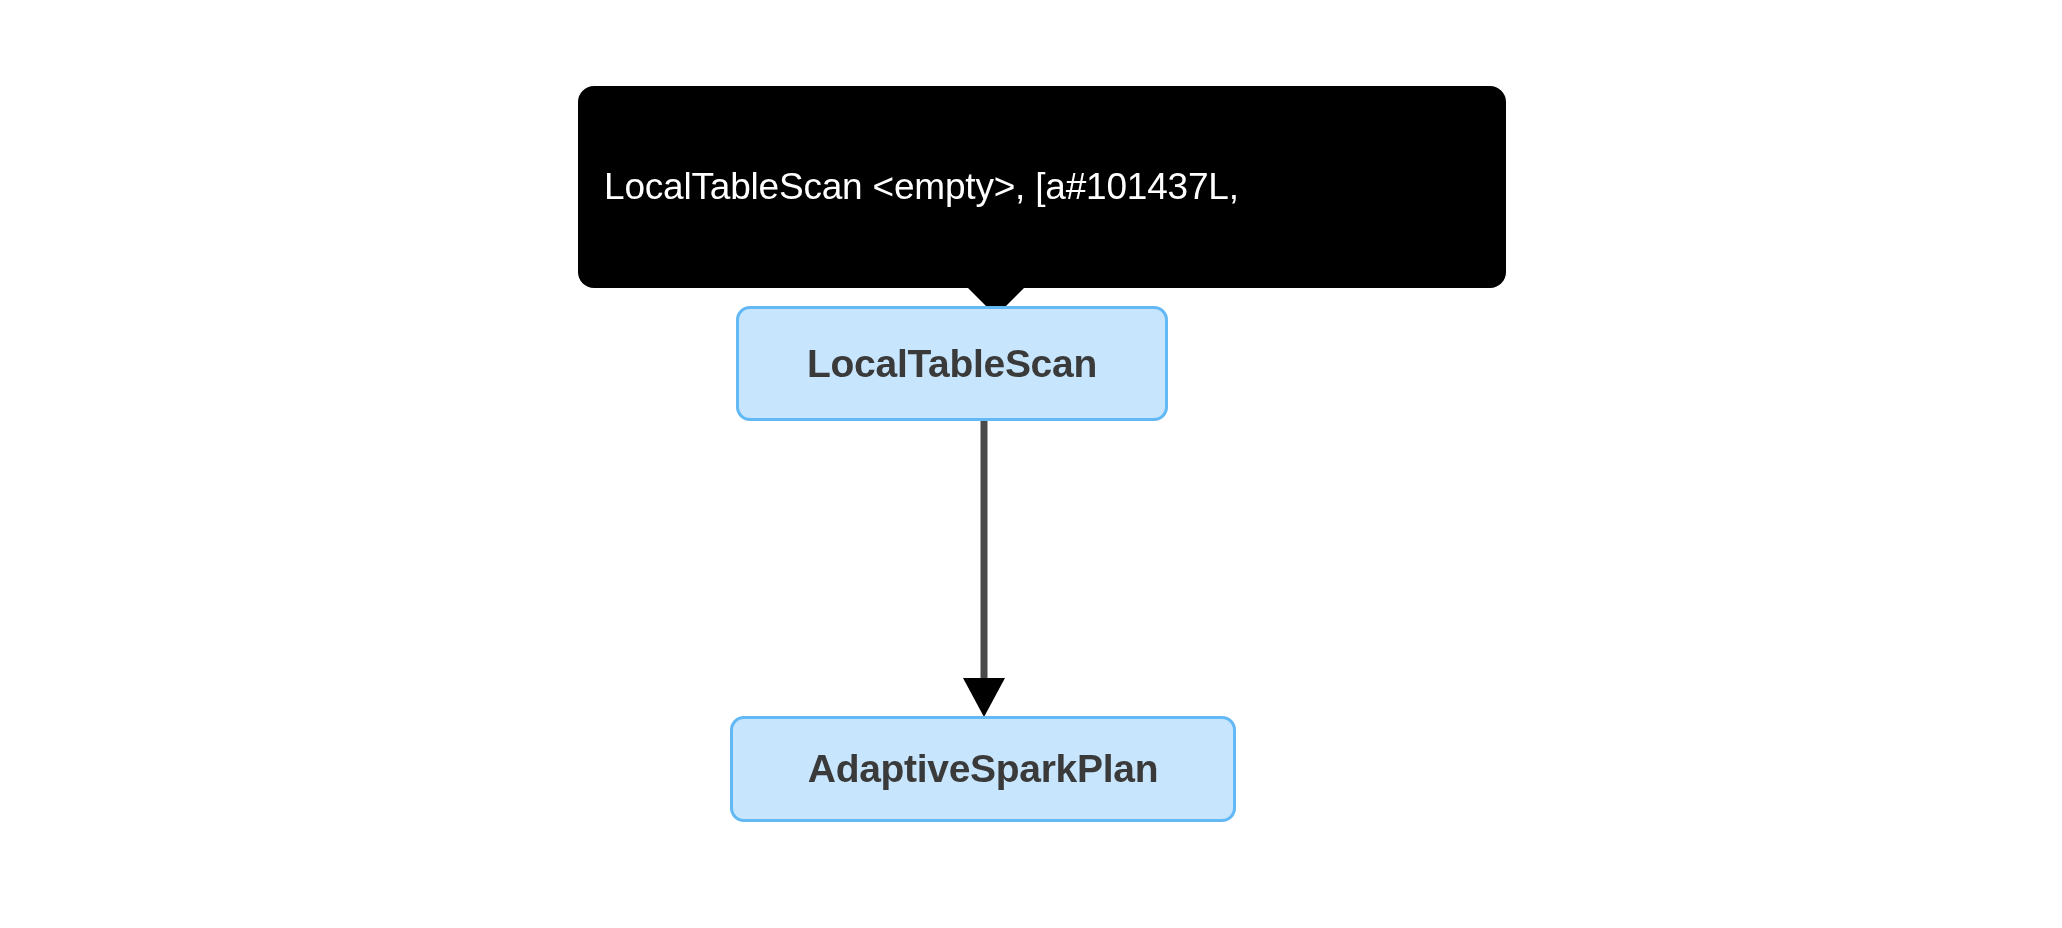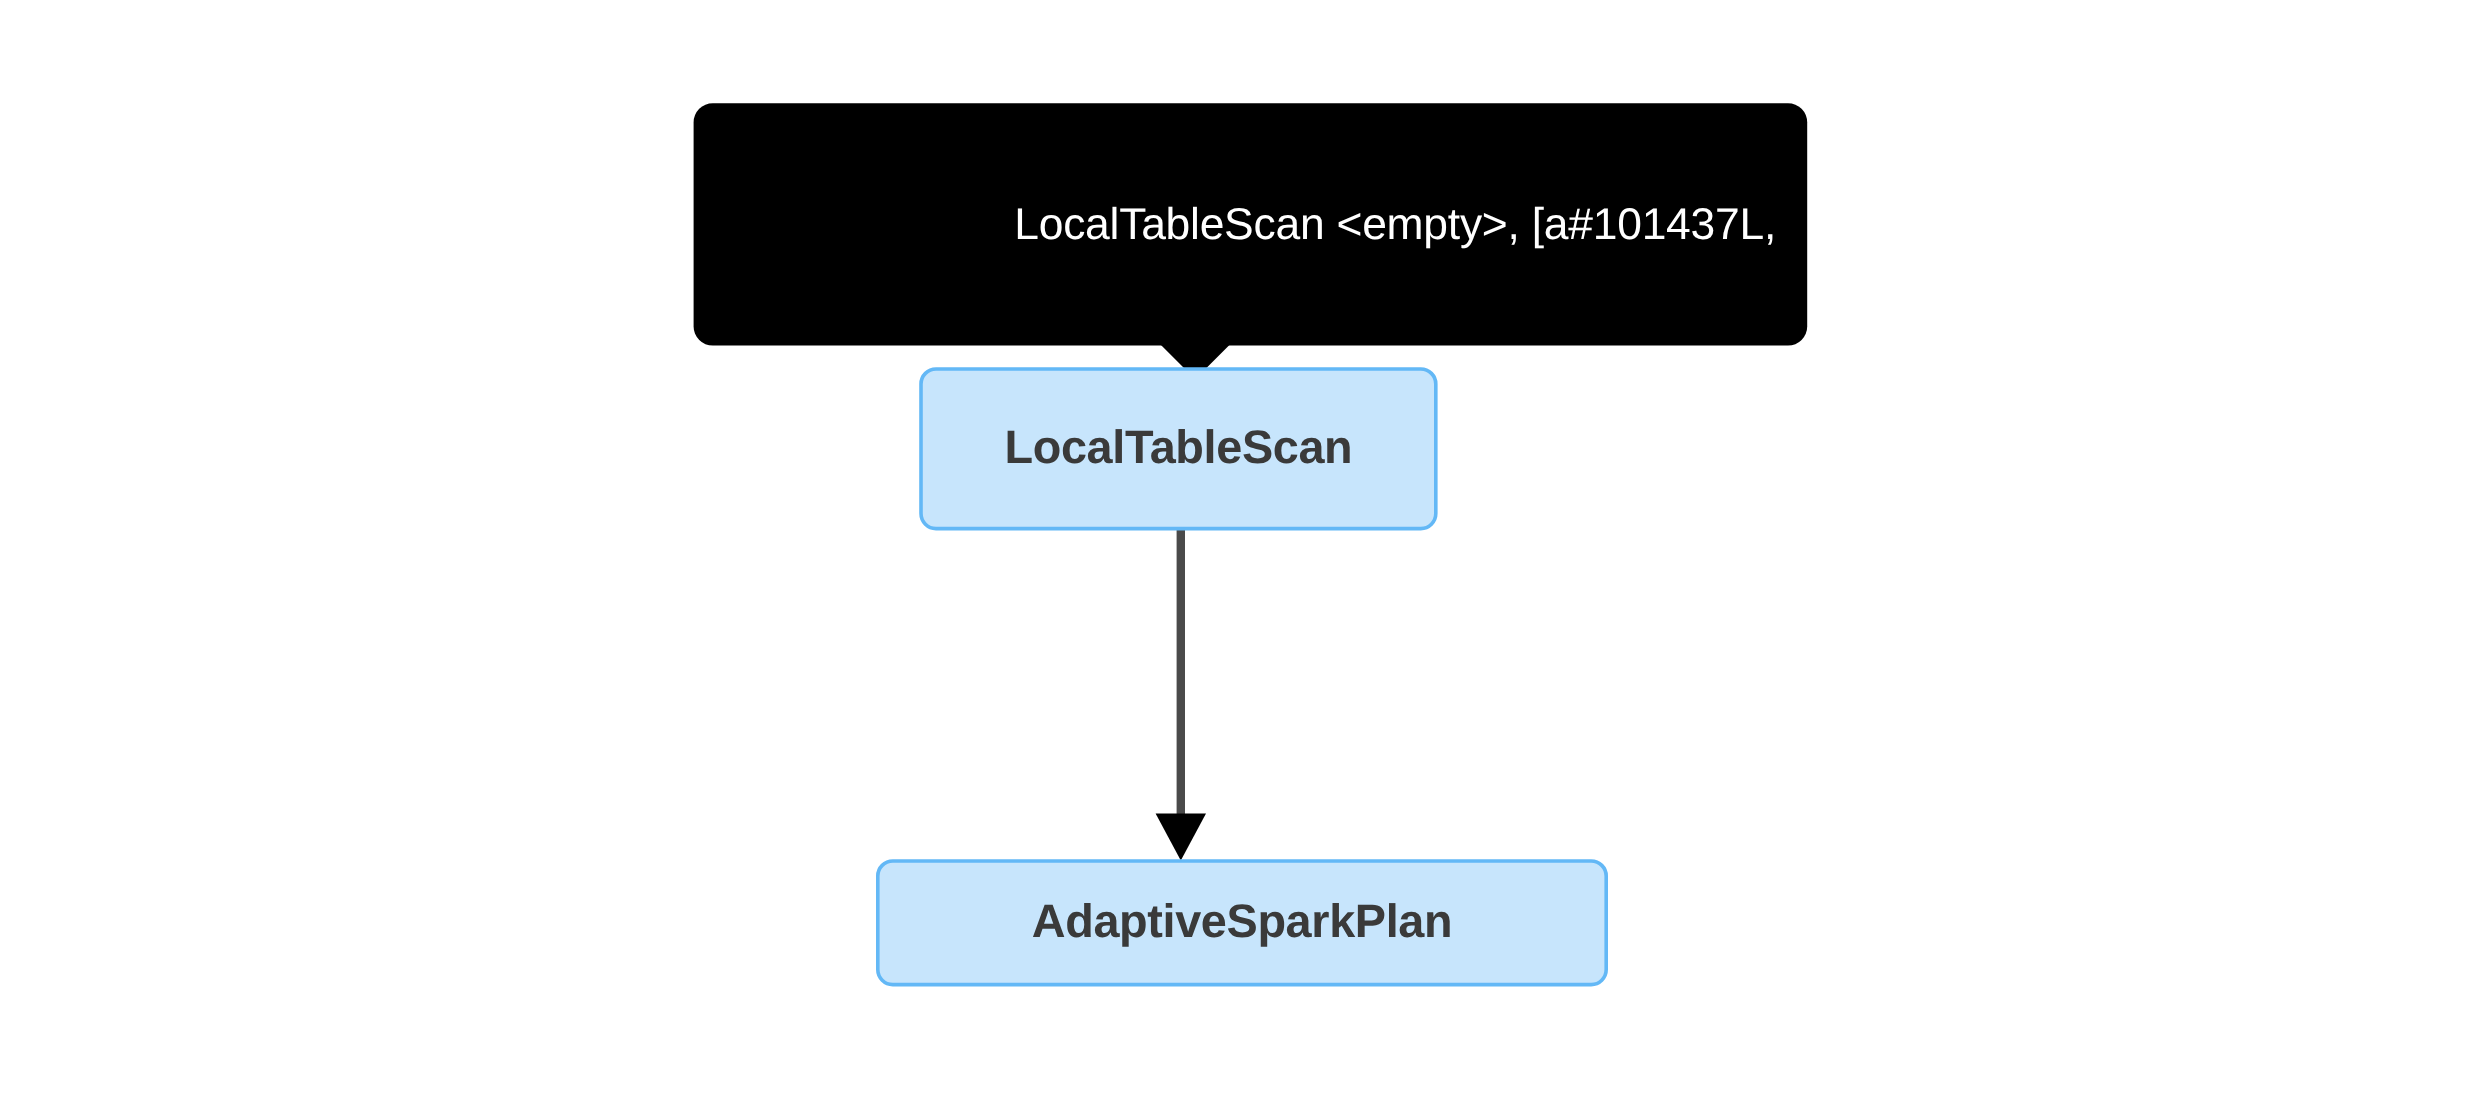--- a/index.html
+++ b/index.html
@@ -24,21 +24,21 @@
     position: absolute;
     left: 578px;
     top: 86px;
     width: 928px;
     height: 202px;
     background: #000000;
     border-radius: 16px;
     box-sizing: border-box;
     display: flex;
     flex-direction: column;
-    align-items: flex-end;
+    align-items: flex-start;
     justify-content: center;
     padding: 0 26px;
   }
   .tooltip-line {
     color: #ffffff;
     font-family: "Liberation Sans", sans-serif;
     font-size: 37px;
     font-weight: 400;
     line-height: 52px;
     letter-spacing: -0.2px;
@@ -71,29 +71,29 @@
   .node-label {
     color: #3a3a3a;
     font-family: "Liberation Sans", sans-serif;
     font-size: 39px;
     font-weight: 700;
     letter-spacing: -0.3px;
     white-space: nowrap;
   }
 
   #node-local-table-scan {
-    left: 766px;
+    left: 736px;
     top: 306px;
     width: 432px;
-    height: 136px;
+    height: 115px;
   }
   #node-adaptive-spark-plan {
     left: 730px;
     top: 716px;
-    width: 610px;
+    width: 506px;
     height: 106px;
   }
 
   
   .edge {
     position: absolute;
     left: 0;
     top: 0;
     width: 2062px;
     height: 928px;

